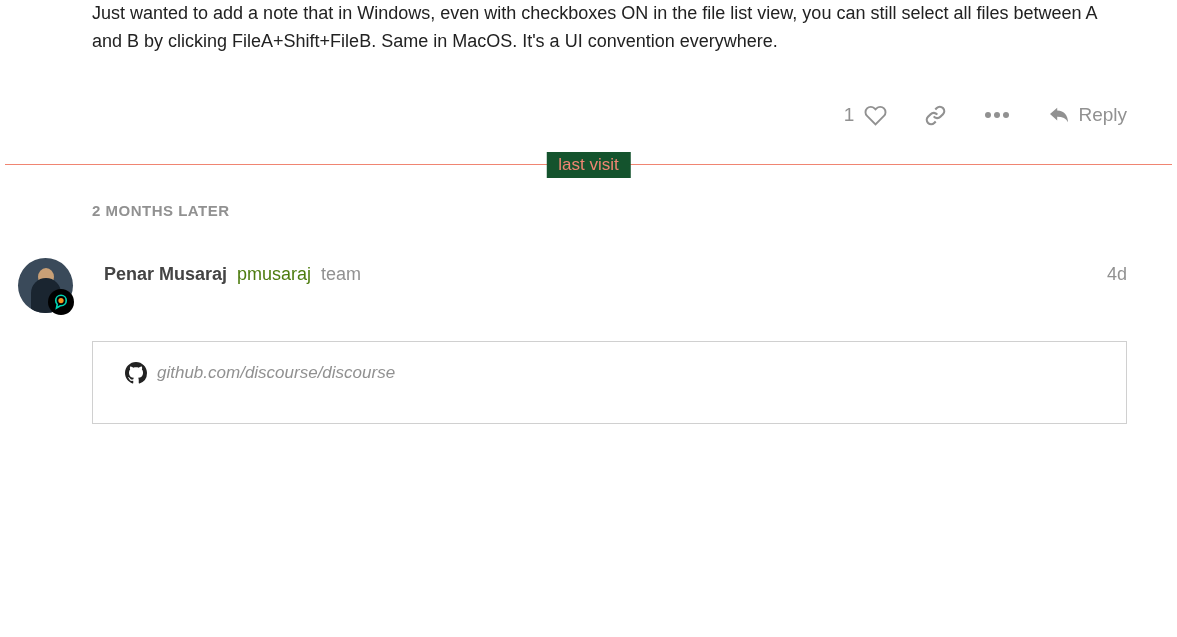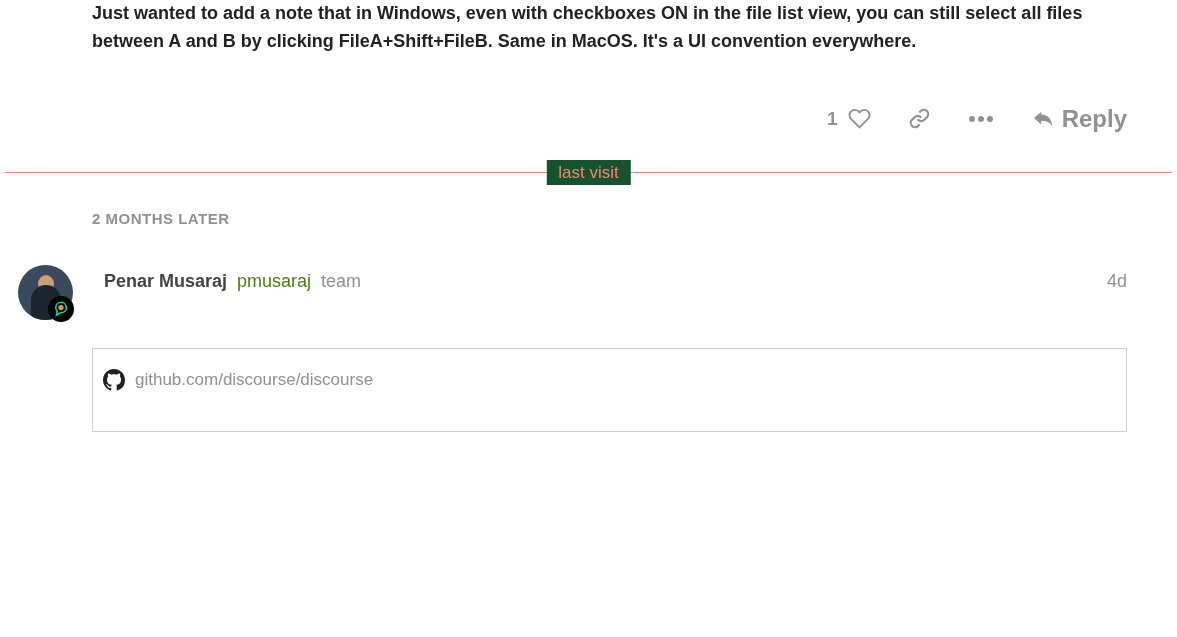--- a/index.html
+++ b/index.html
@@ -8,21 +8,20 @@
       font-size: 17px;
       line-height: 1.5;
       color: #222;
       background: #fff;
       width: 1177px;
     }
     .post-body {
       margin-left: 92px;
       margin-right: 50px;
       margin-bottom: 30px;
-      font-weight: bold;
     }
     .post-text {
       font-size: 18px;
       color: #222;
       line-height: 1.55;
     }
     .post-actions {
       display: flex;
       justify-content: flex-end;
       align-items: center;
@@ -44,21 +43,21 @@
       color: #919191;
       cursor: pointer;
       display: flex;
       align-items: center;
     }
     .reply-btn {
       display: flex;
       align-items: center;
       gap: 8px;
       color: #919191;
-      font-size: 24px;
+      font-size: 19px;
       cursor: pointer;
     }
     .divider-wrap {
       position: relative;
       margin: 35px 5px 30px 5px;
     }
     .divider-line {
       border: none;
       border-top: 1px solid #f08572;
     }
@@ -161,22 +160,23 @@
       font-size: 18px;
     }
     .post2-body {
       margin-left: 92px;
       margin-right: 50px;
       margin-top: 28px;
     }
     .onebox {
       margin-top: 20px;
       border: 1px solid #d0d0d0;
-      padding: 18px 10px;
+      padding: 18px 32px;
       background: #fff;
+      font-style: italic;
     }
     .onebox-source {
       display: flex;
       align-items: center;
       gap: 10px;
       color: #919191;
       font-size: 17px;
       margin-bottom: 20px;
     }
     .onebox-title-row {

